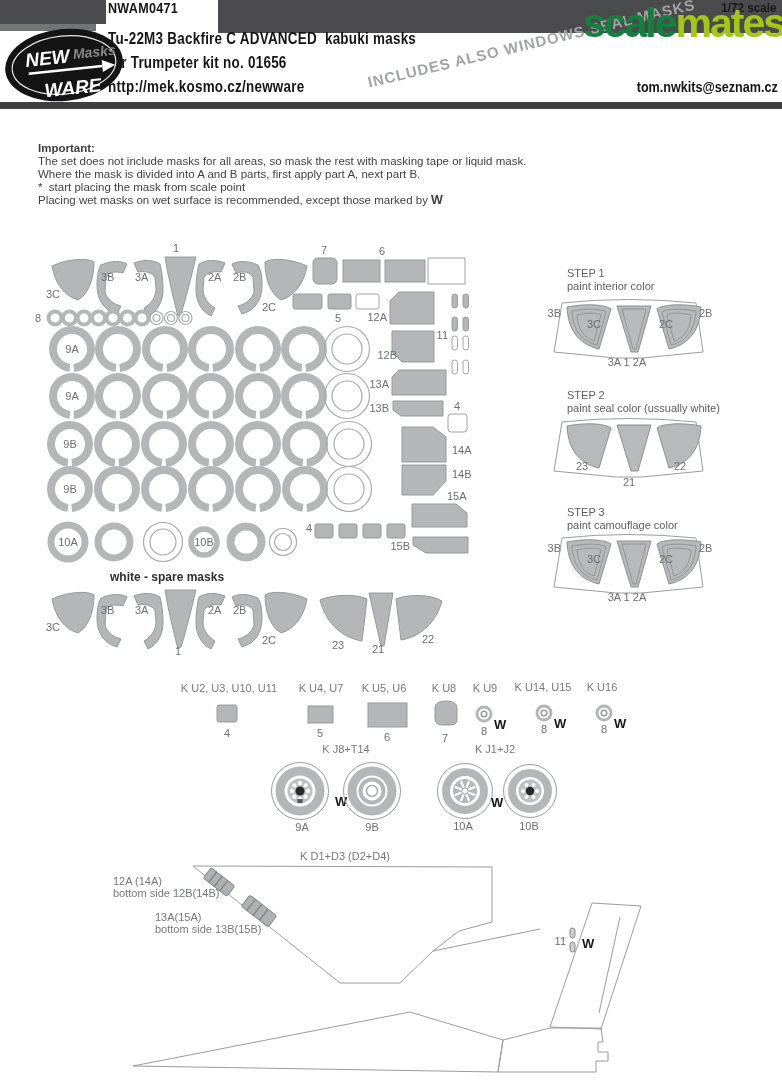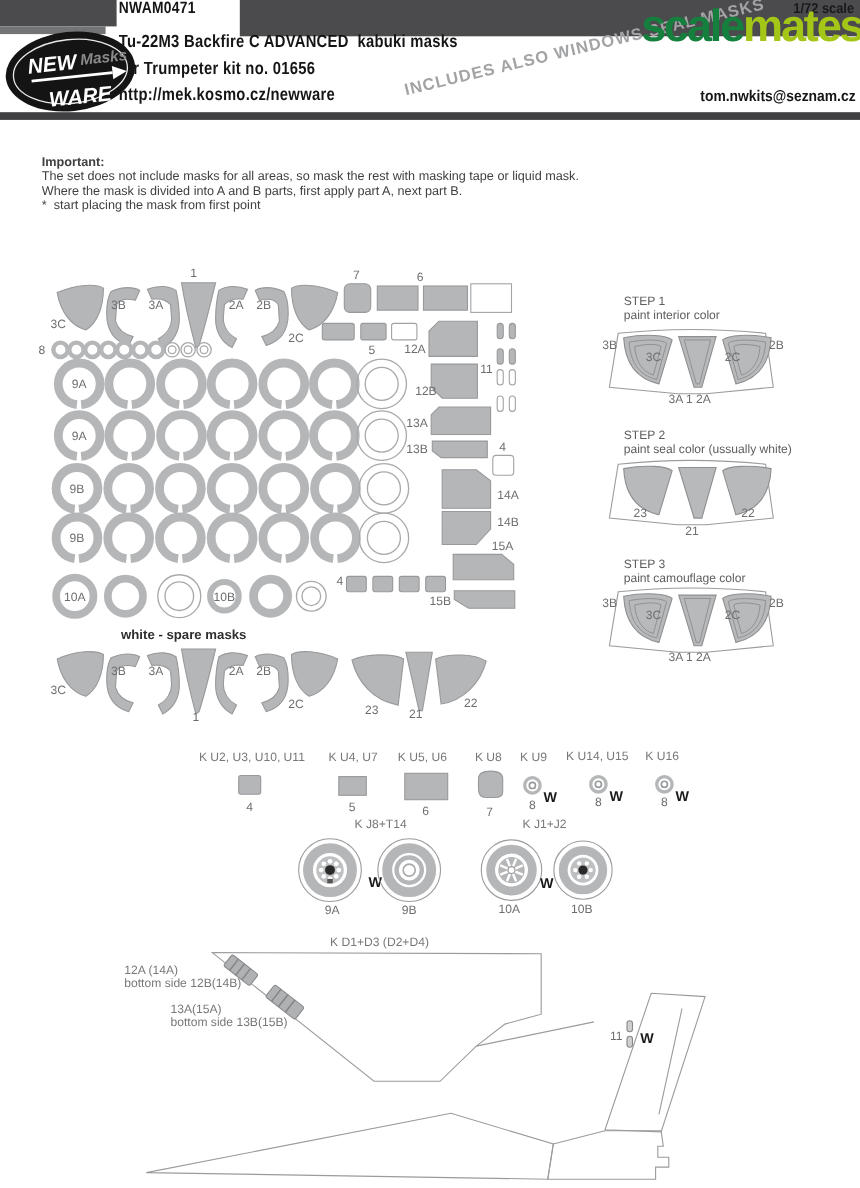--- a/index.html
+++ b/index.html
@@ -84,21 +84,22 @@
       </g>
     </svg>
   </div>
 
   <div class="divider"></div>
 
   <div class="imp">
     <div class="h">Important:</div>
     <div>The set does not include masks for all areas, so mask the rest with masking tape or liquid mask.</div>
     <div>Where the mask is divided into A and B parts, first apply part A, next part B.</div>
-    <div>*  start placing the mask from first point</div>
+    <div>*  start placing the mask from scale point</div>
+    <div><span>Placing wet masks on wet surface is recommended, except those marked by </span><b>W</b></div>
   </div>
 
   <svg class="sheet" width="782" height="1080" viewBox="0 0 782 1080">
     <defs>
 
       <g id="canopyrow">
         <path class="m" d="M52,266 C70,258 88,258 94,262 C94,280 88,294 78,300 C64,296 55,283 52,266 Z"></path>
         <path class="m" d="M101,265 C112,260 122,261 127,264 L123,273 C115,271 109,272 106,277 L105,292 C107,299 113,304 121,306 L117,314 C103,310 97,299 97,285 C97,276 98,270 101,265 Z"></path>
         <path class="m" d="M134,263 C144,259 154,260 160,264 C162,272 163,280 163,290 C163,301 158,311 148,316 L144,308 C151,304 156,297 156,289 L155,277 C151,272 145,271 138,272 Z"></path>
         <path class="m" d="M165,257 L196,257 C191,278 186,298 181,314 L178,316 C173,297 168,276 165,257 Z"></path>

